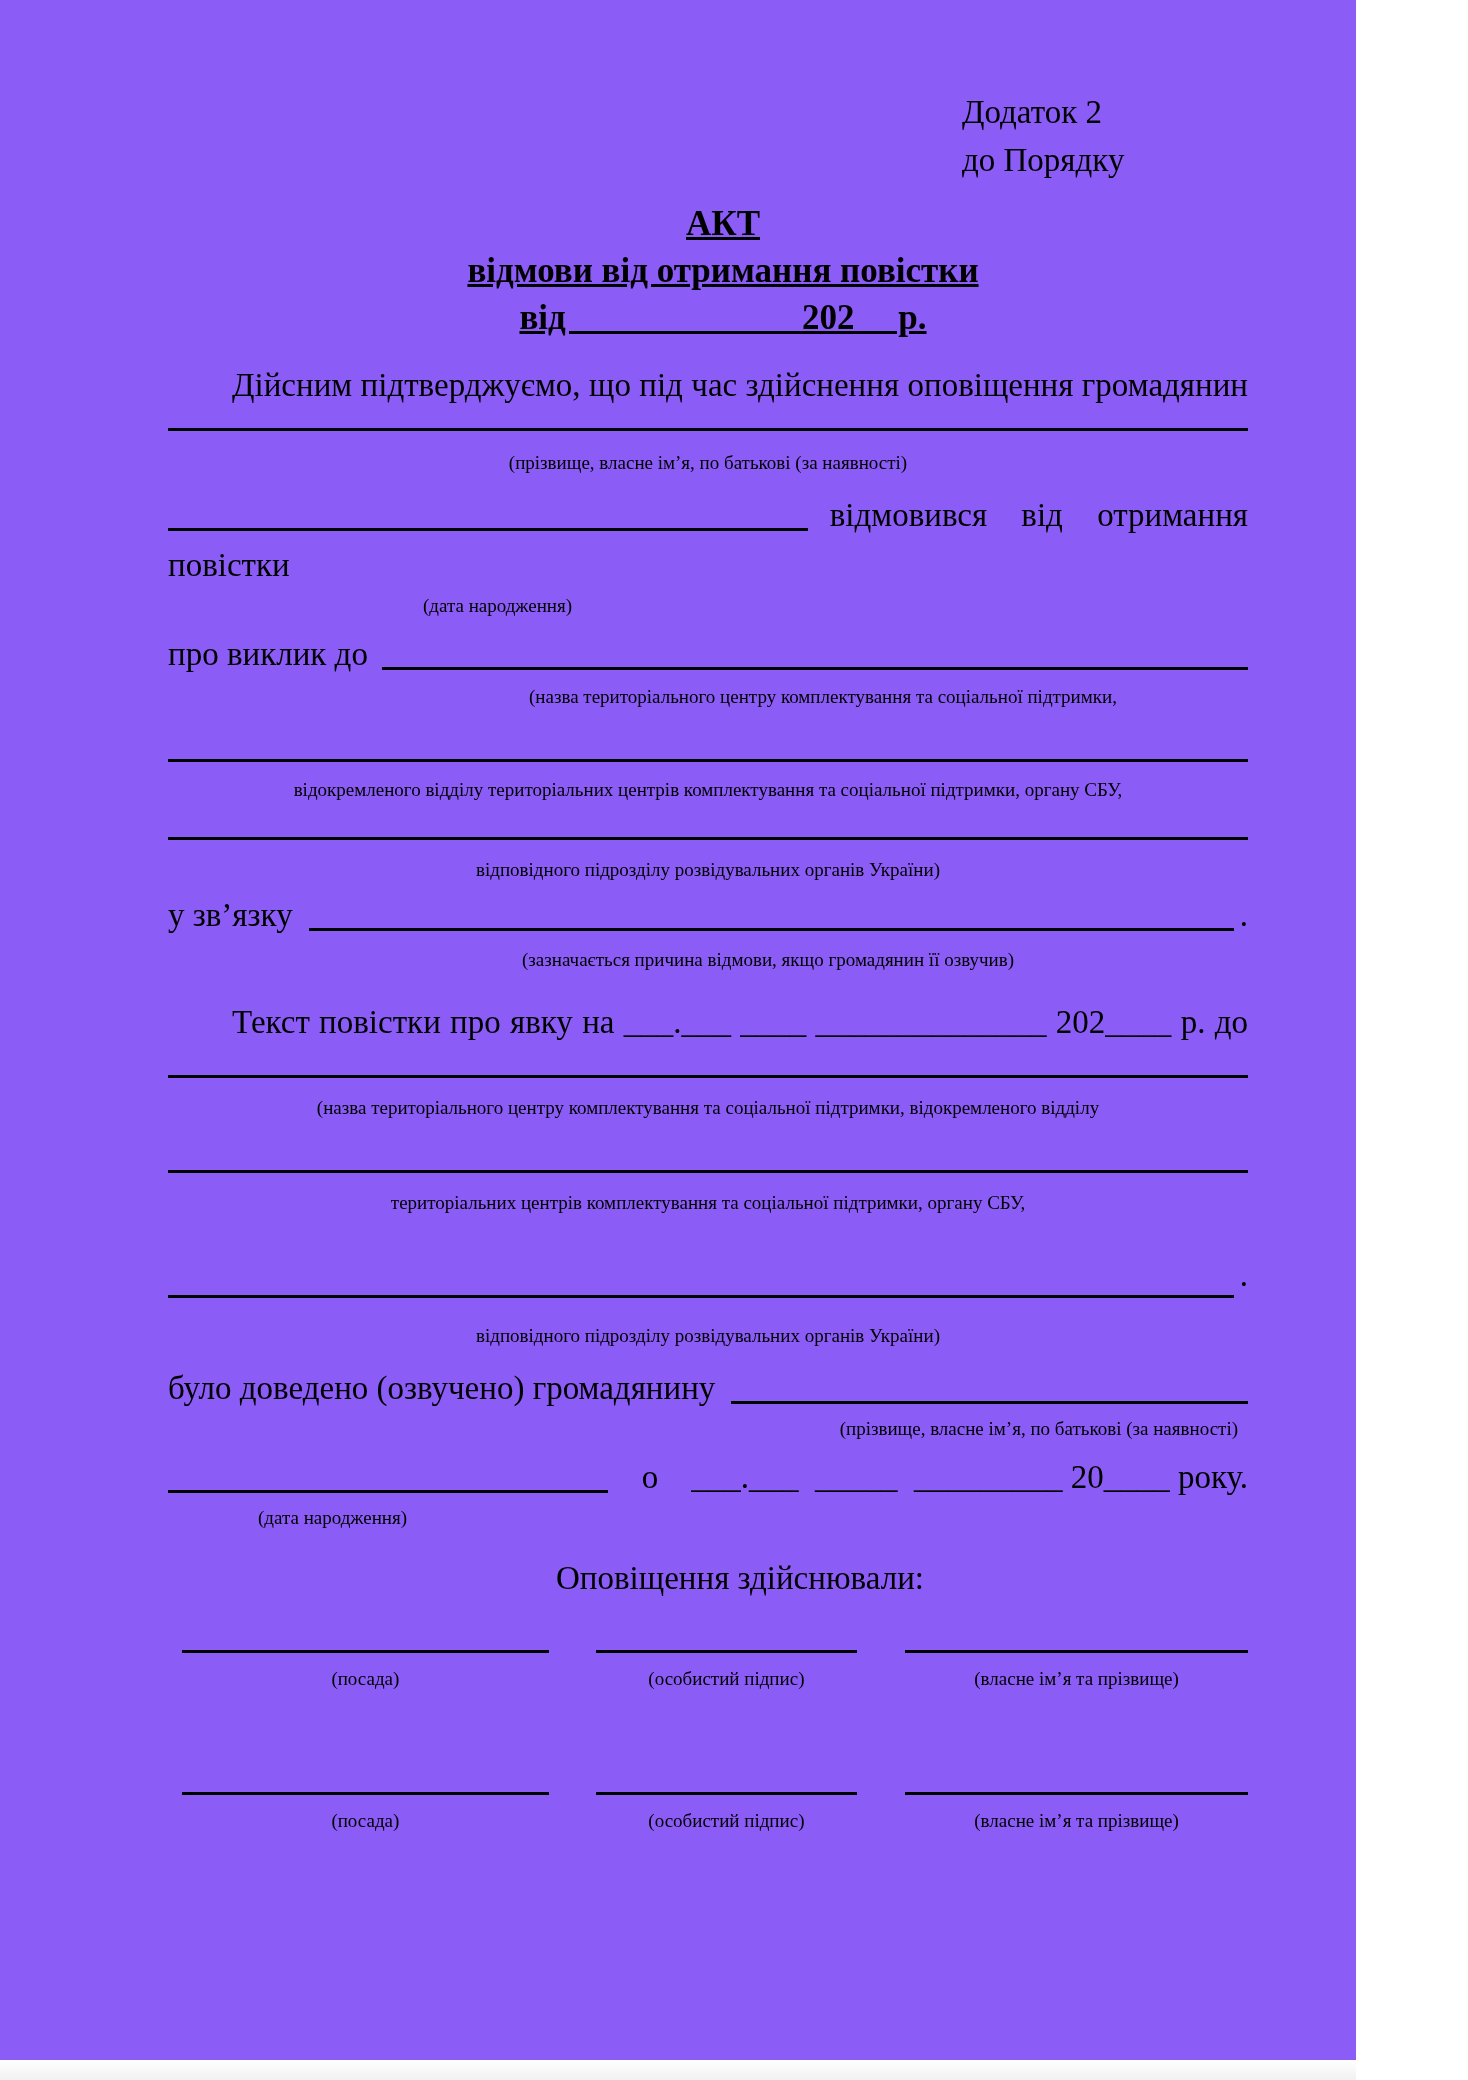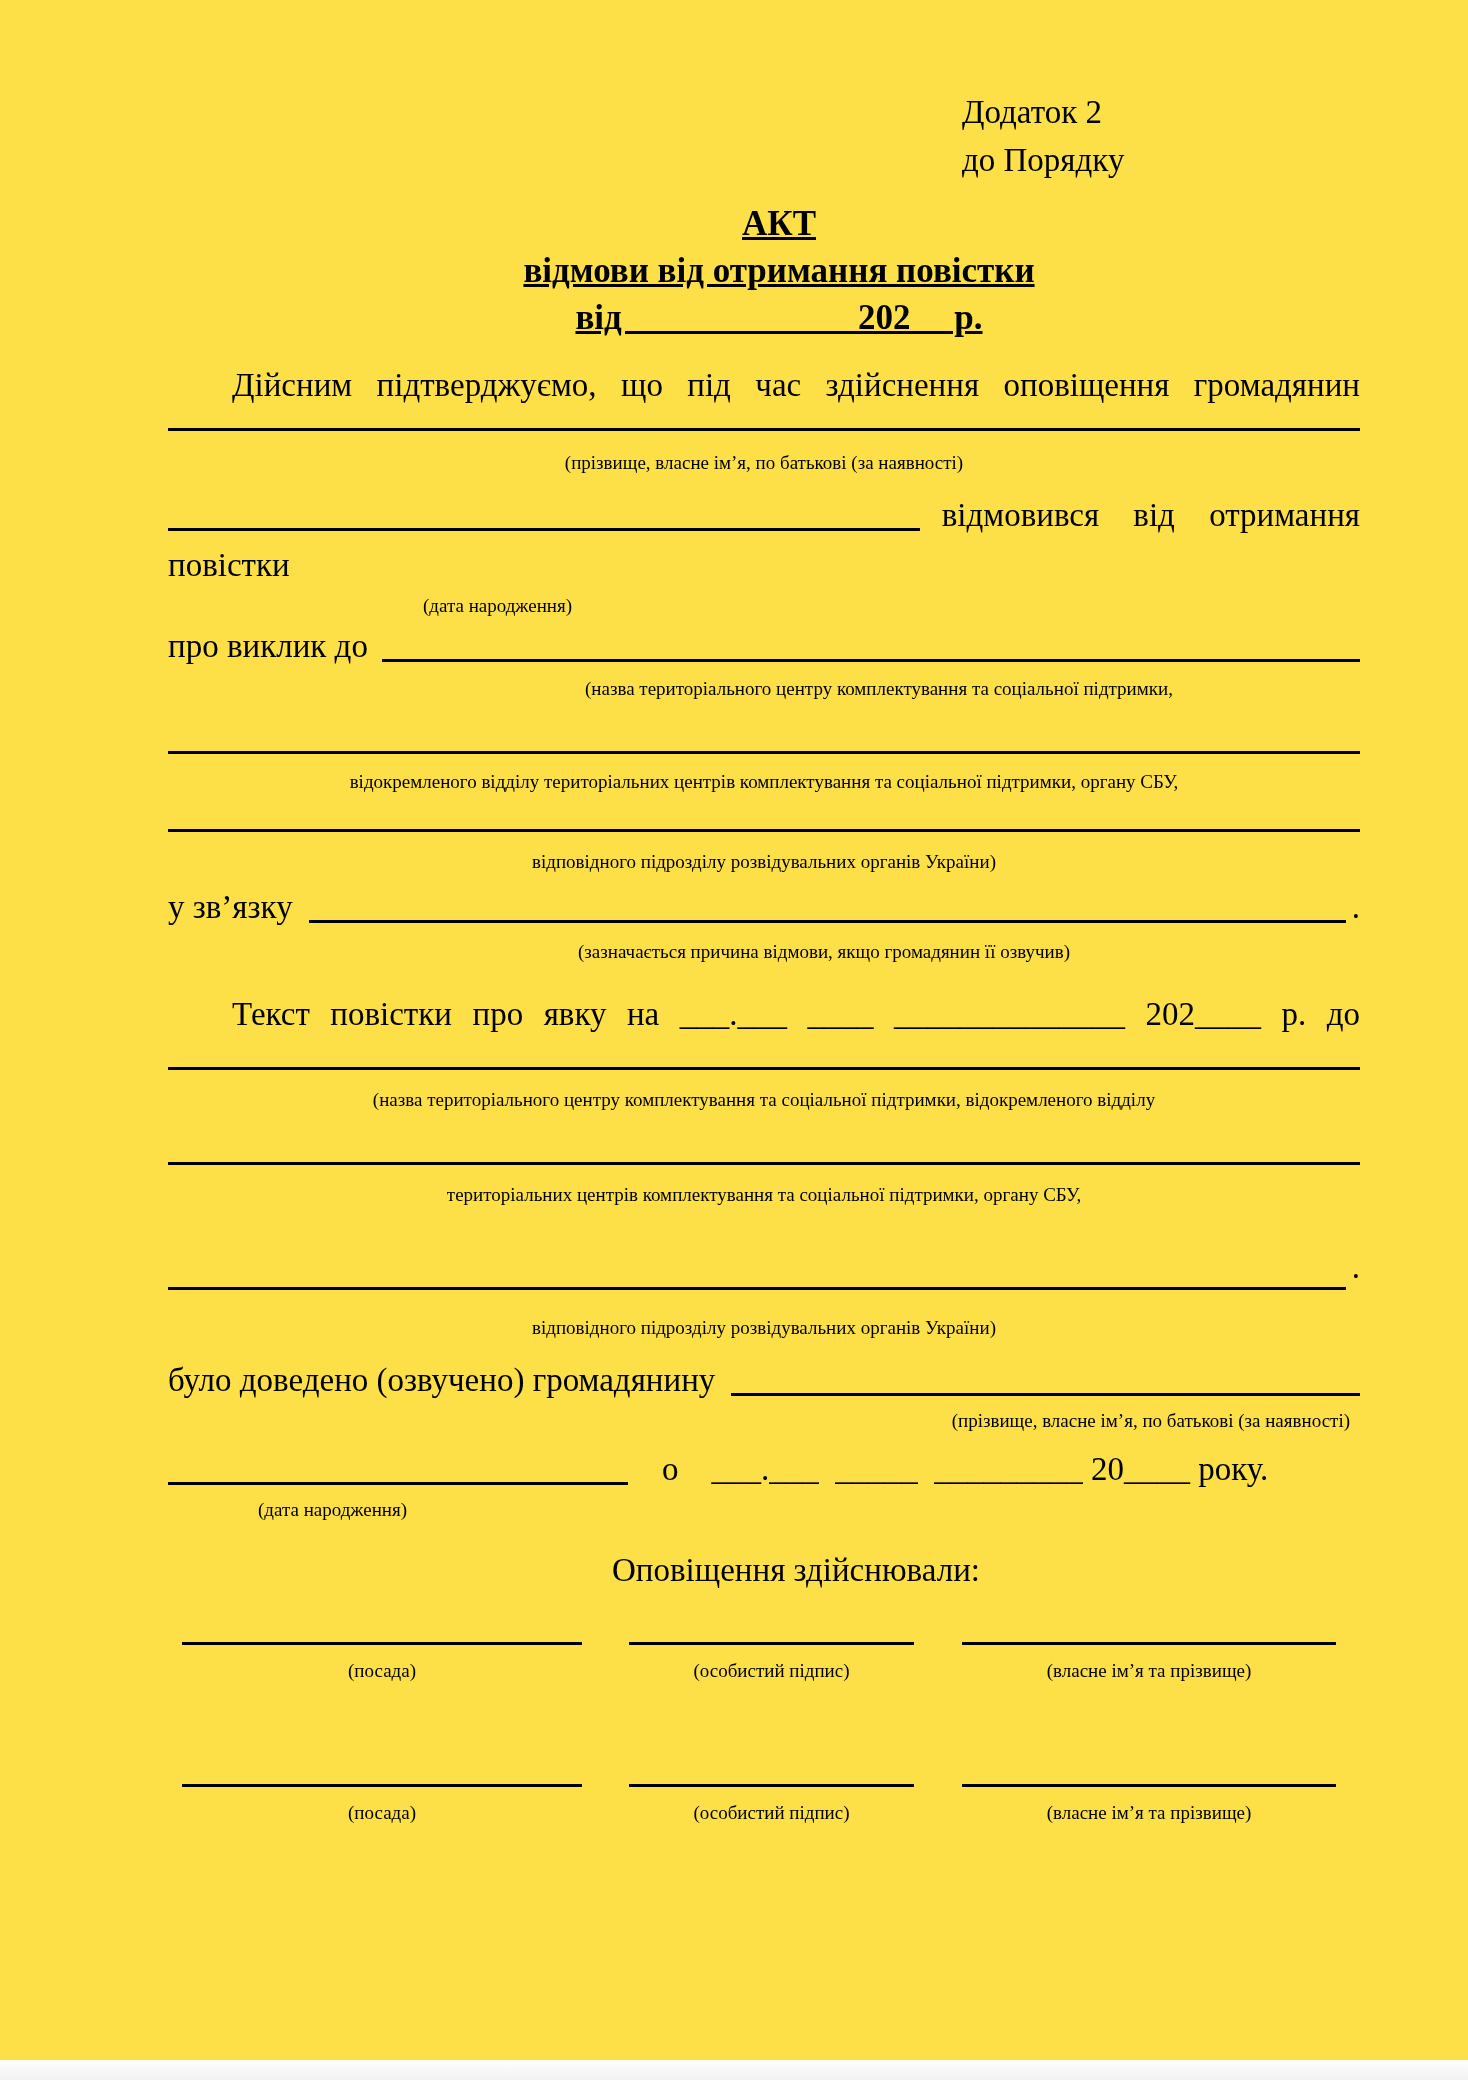--- a/index.html
+++ b/index.html
@@ -1,20 +1,20 @@
 <!DOCTYPE html>
 <html><head>
 <meta charset="utf-8">
 <style>
   html,body { margin:0; padding:0; background:#ffffff; }
   .page {
     position: relative;
-    width: 1468px;
+    width: 1356px;
     height: 2080px;
-    background: #fde047;
+    background: #8b5cf6;
     font-family: "Liberation Serif", serif;
     font-size: 33px;
     color: #000;
     overflow: hidden;
   }
   .content { padding: 0 108px 0 168px; }
 
   .appendix {
     margin-top: 88px;
     margin-left: 794px;
@@ -62,21 +62,21 @@
     border-bottom: 3px solid #000;
     margin-bottom: 7px;
     height: 0;
   }
 
   .row-refused { margin-top: 12px; }
   .row-refused .tail { margin-left: 22px; word-spacing: 26px; white-space: nowrap; }
   .word-povistky { margin-top: 5px; line-height: 45px; }
   .cap-dob1 { margin-left: 255px; }
 
-  .row-call { margin-top: 0; }
+  .row-call { margin-top: 8px; }
   .row-call .lead { margin-right: 14px; white-space: nowrap; }
   .cap-tck-a { padding-left: 230px; text-align: center; }
 
   .rule-2 { margin-top: 44px; }
   .cap-b { margin-top: 10px; }
   .rule-3 { margin-top: 29px; }
   .cap-c { margin-top: 12px; }
 
   .row-due { margin-top: 5px; }
   .row-due .lead { margin-right: 16px; white-space: nowrap; }

